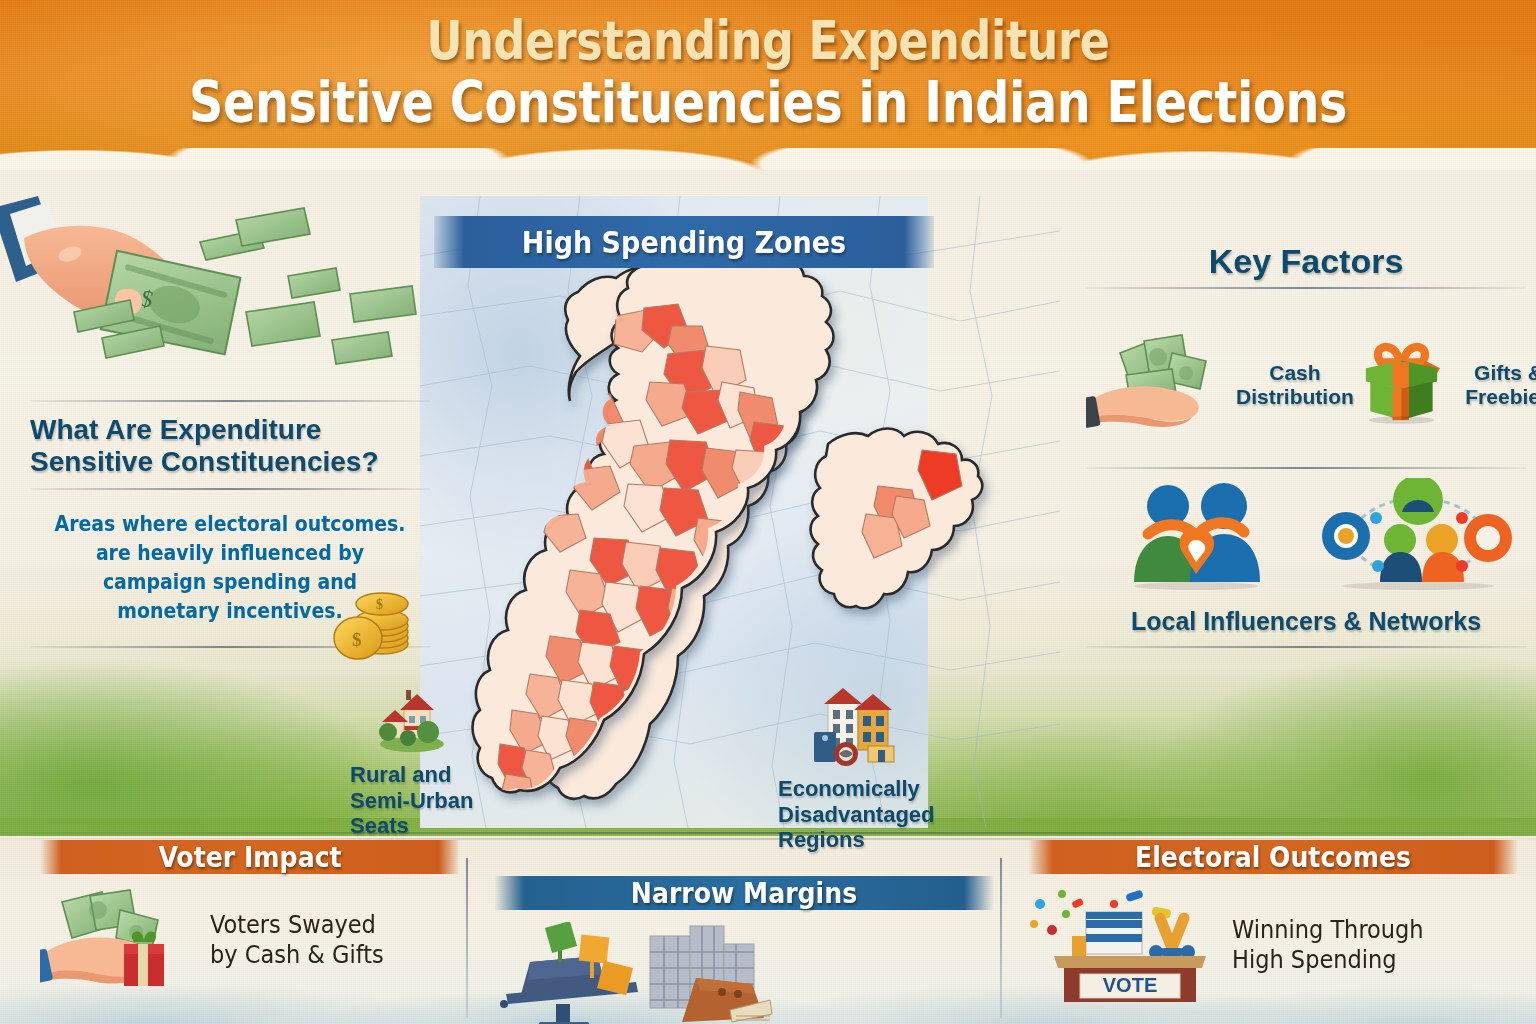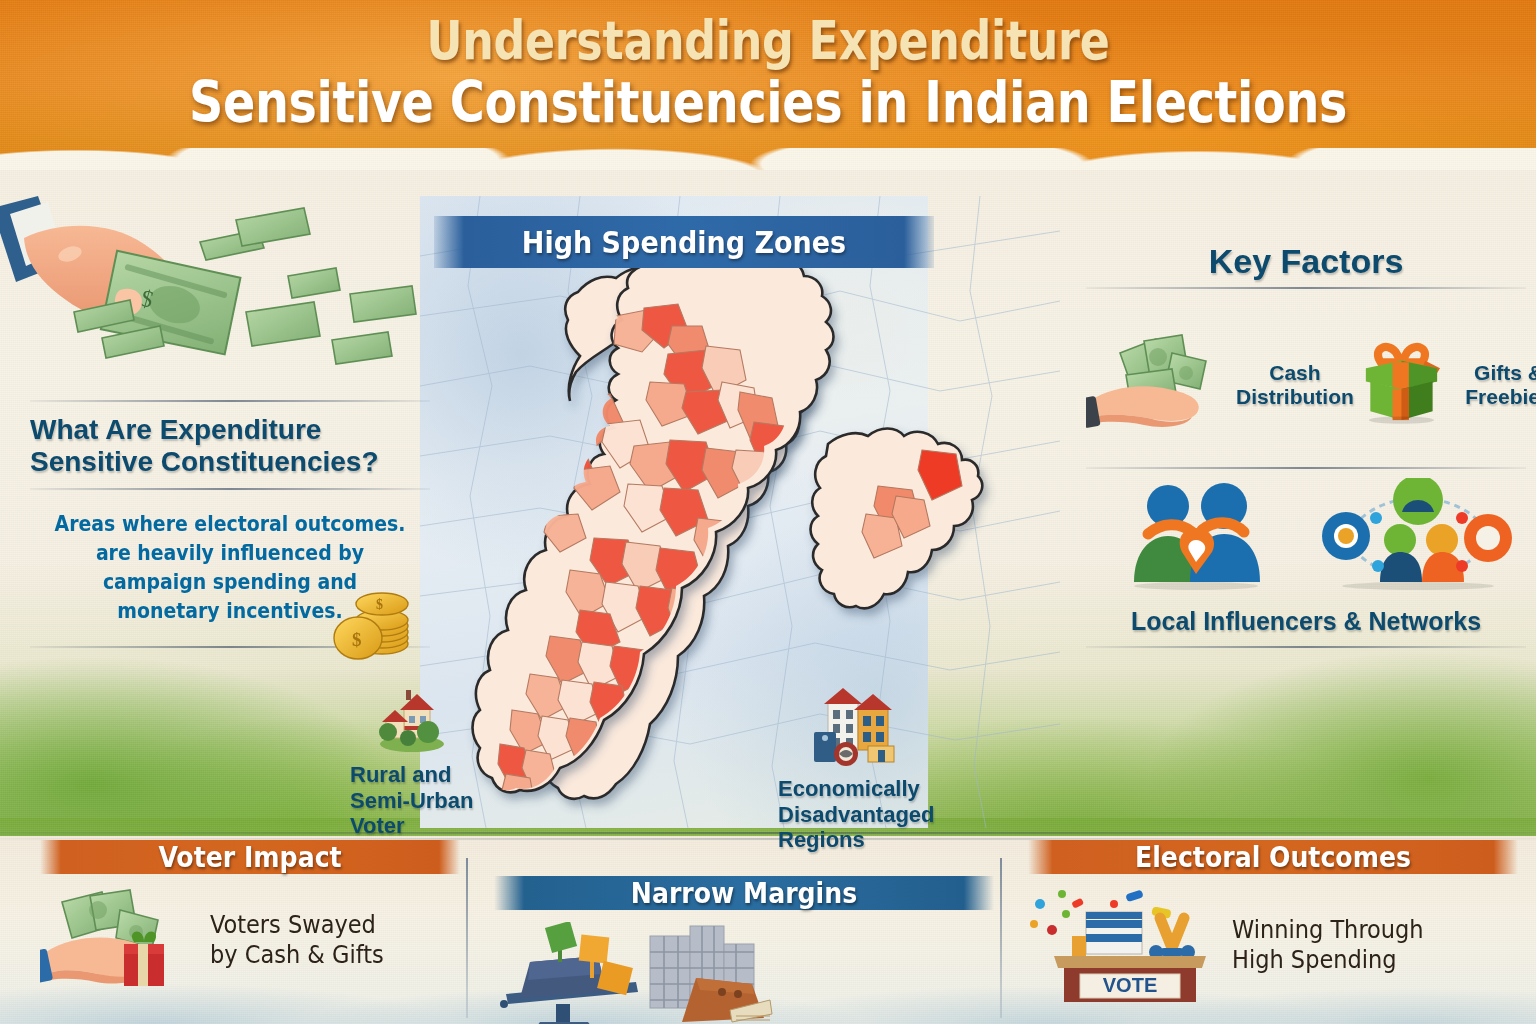--- a/index.html
+++ b/index.html
@@ -492,21 +492,21 @@
     <path d="M27 44 h24 v4 h-24 z" fill="#b8372c"></path>
     <rect x="10" y="38" width="18" height="18" fill="#f2e0bd" stroke="#c9a86f"></rect>
     <path d="M6 40 L19 28 L32 40 Z" fill="#b8372c"></path>
     <circle cx="12" cy="50" r="9" fill="#4f8a3c"></circle>
     <circle cx="52" cy="50" r="11" fill="#52913f"></circle>
     <circle cx="32" cy="56" r="8" fill="#47803a"></circle>
   </svg>
   <div class="navy-head txt">
     <div>Rural and</div>
     <div>Semi-Urban</div>
-    <div>Voter</div>
+    <div>Seats</div>
   </div>
 </div>
 
 <div class="map-label" style="left:778px;top:676px;display:flex;align-items:center;gap:8px">
   <svg width="88" height="92" viewBox="0 0 88 92">
     <rect x="16" y="26" width="30" height="48" fill="#f4f2ec" stroke="#b9b4a8"></rect>
     <path d="M12 28 L31 12 L50 28 Z" fill="#b8372c"></path>
     <g fill="#5b6e7e">
       <rect x="21" y="34" width="7" height="9"></rect>
         <rect x="34" y="34" width="7" height="9"></rect>

